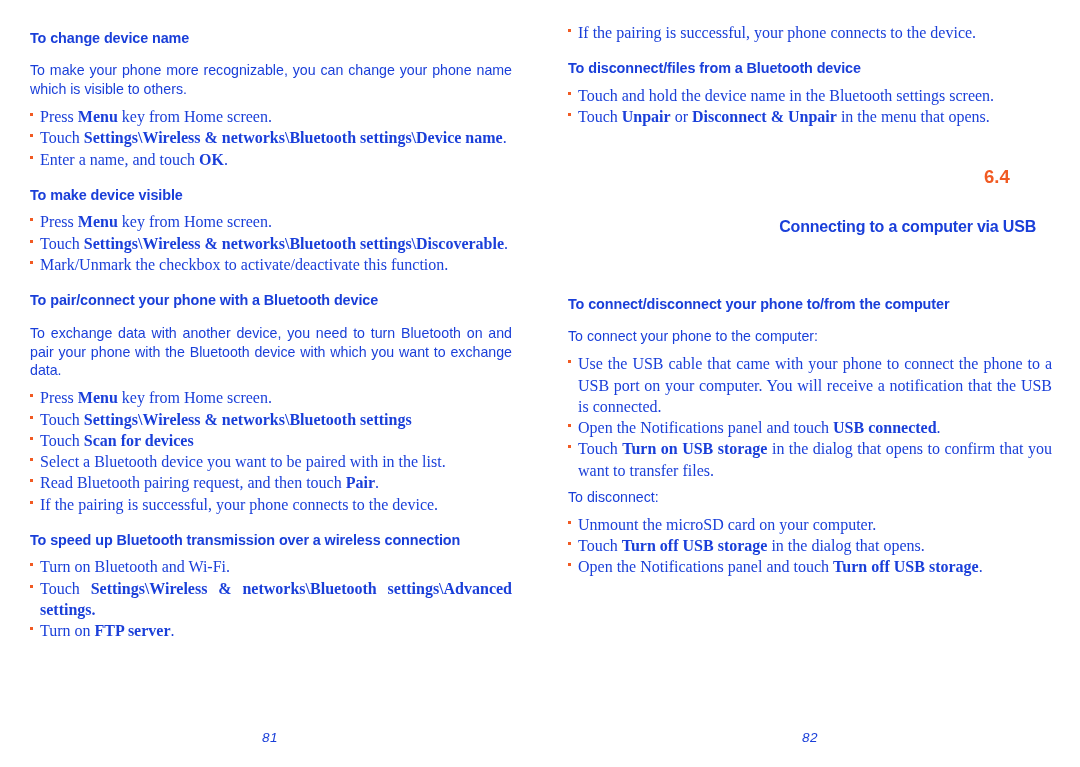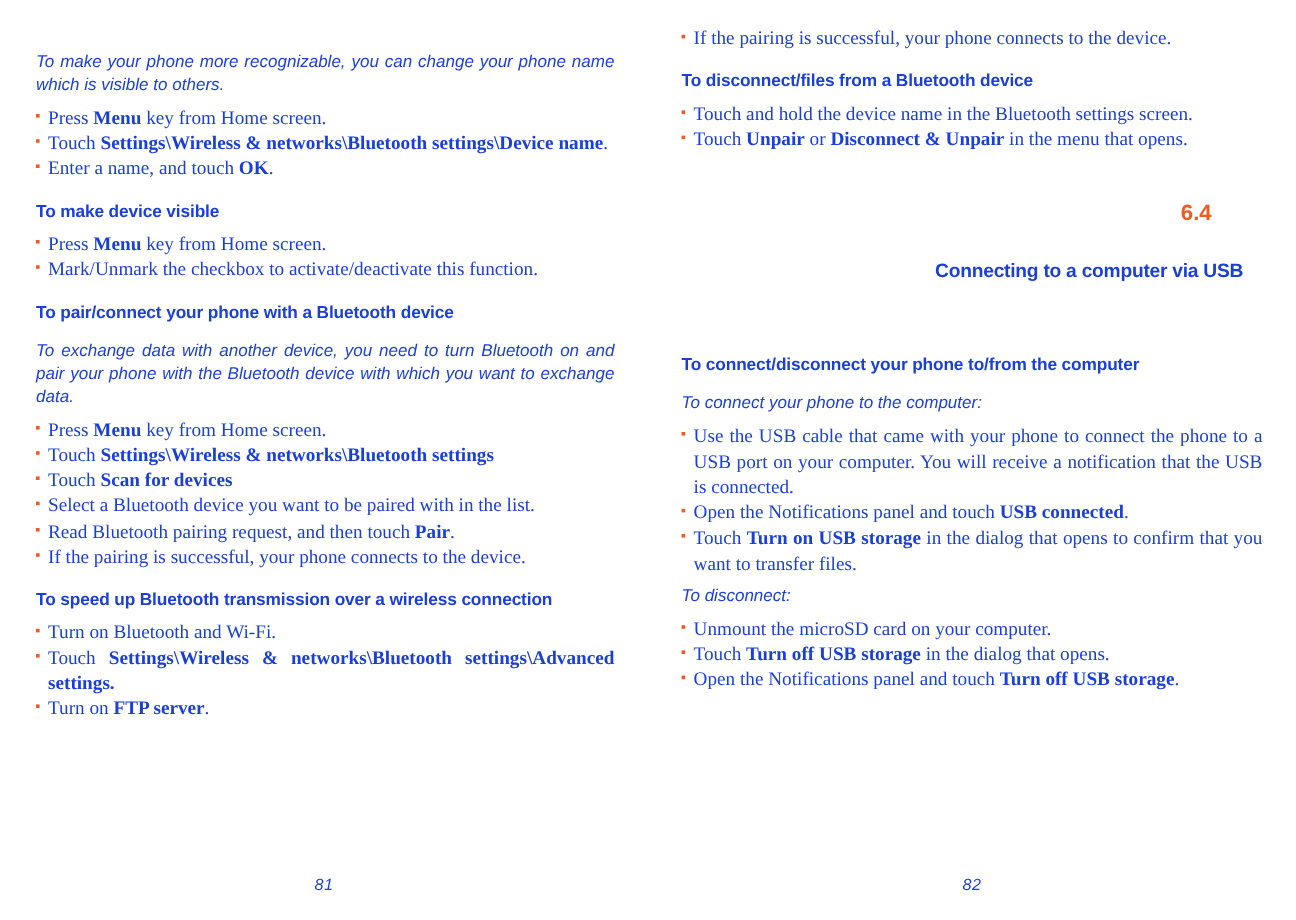--- a/index.html
+++ b/index.html
@@ -58,21 +58,20 @@
     font-size: 16px;
     letter-spacing: -0.2px;
   }
   p.para {
     margin: 0;
     font-size: 14.2px;
     line-height: 1.33;
     color: #1a3fd9;
     text-align: justify;
     text-justify: inter-word;
-    font-style: italic;
   }
   p.para.nojustify { text-align: left; }
 
   ul.bullets {
     list-style: none;
     margin: 0;
     padding: 0;
   }
   ul.bullets > li {
     position: relative;
@@ -116,34 +115,36 @@
   .column-left .page-number  { padding-right: 0px; }
 </style>
 </head>
 <body>
 
 <div class="page-spread">
 
   <div class="column column-left">
     <div class="col-body" id="left-body">
         <div class="gap-sm"></div>
+        <h3 class="heading">To change device name</h3>
         <div class="gap-sm"></div>
         <div class="gap-sm"></div>
         <p class="para">To make your phone more recognizable, you can change your phone name which is visible to others.</p>
         <div class="gap-sm"></div>
         <ul class="bullets">
           <li class="single"><span>Press </span><span><b>Menu</b></span><span> key from Home screen.</span></li>
           <li><span>Touch </span><span><b>Settings\Wireless &amp; networks\Bluetooth settings\Device name</b></span><span>.</span></li>
           <li class="single"><span>Enter a name, and touch </span><span><b>OK</b></span><span>.</span></li>
         </ul>
         <div class="gap-lg"></div>
         <h3 class="heading">To make device visible</h3>
         <div class="gap-sm"></div>
         <ul class="bullets">
           <li class="single"><span>Press </span><span><b>Menu</b></span><span> key from Home screen.</span></li>
+          <li><span>Touch </span><span><b>Settings\Wireless &amp; networks\Bluetooth settings\Discoverable</b></span><span>.</span></li>
           <li><span>Mark/Unmark the checkbox to activate/deactivate this function.</span></li>
         </ul>
         <div class="gap-lg"></div>
         <h3 class="heading">To pair/connect your phone with a Bluetooth device</h3>
         <div class="gap-sm"></div>
         <div class="gap-sm"></div>
         <p class="para">To exchange data with another device, you need to turn Bluetooth on and pair your phone with the Bluetooth device with which you want to exchange data.</p>
         <div class="gap-sm"></div>
         <ul class="bullets">
           <li class="single"><span>Press </span><span><b>Menu</b></span><span> key from Home screen.</span></li>

